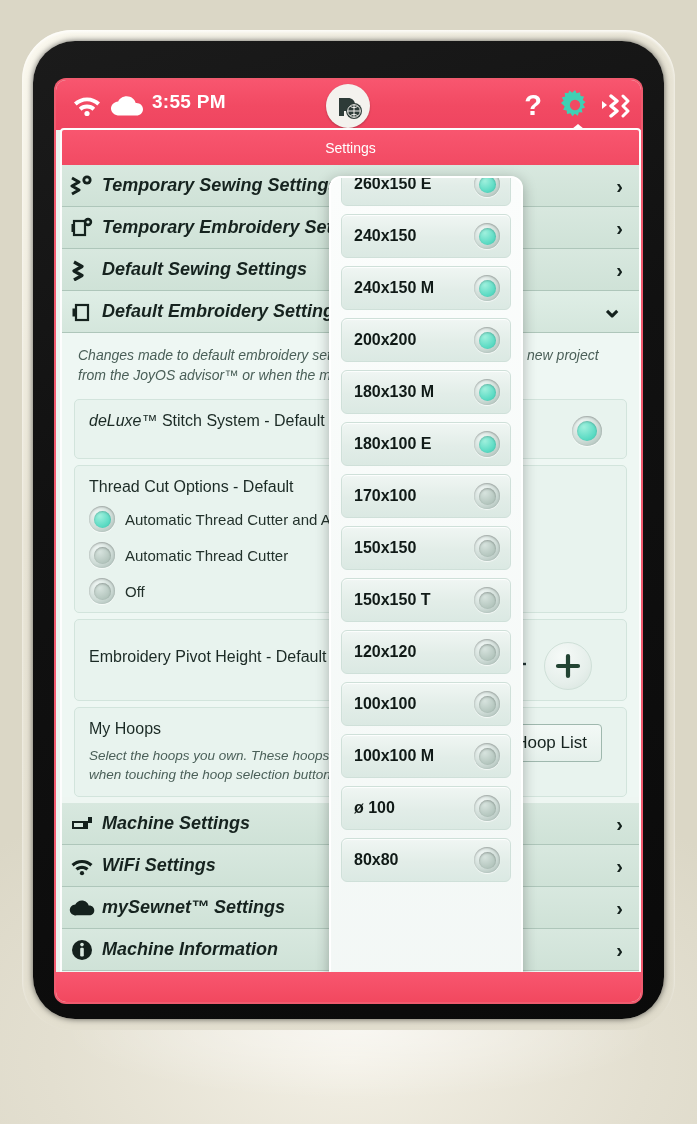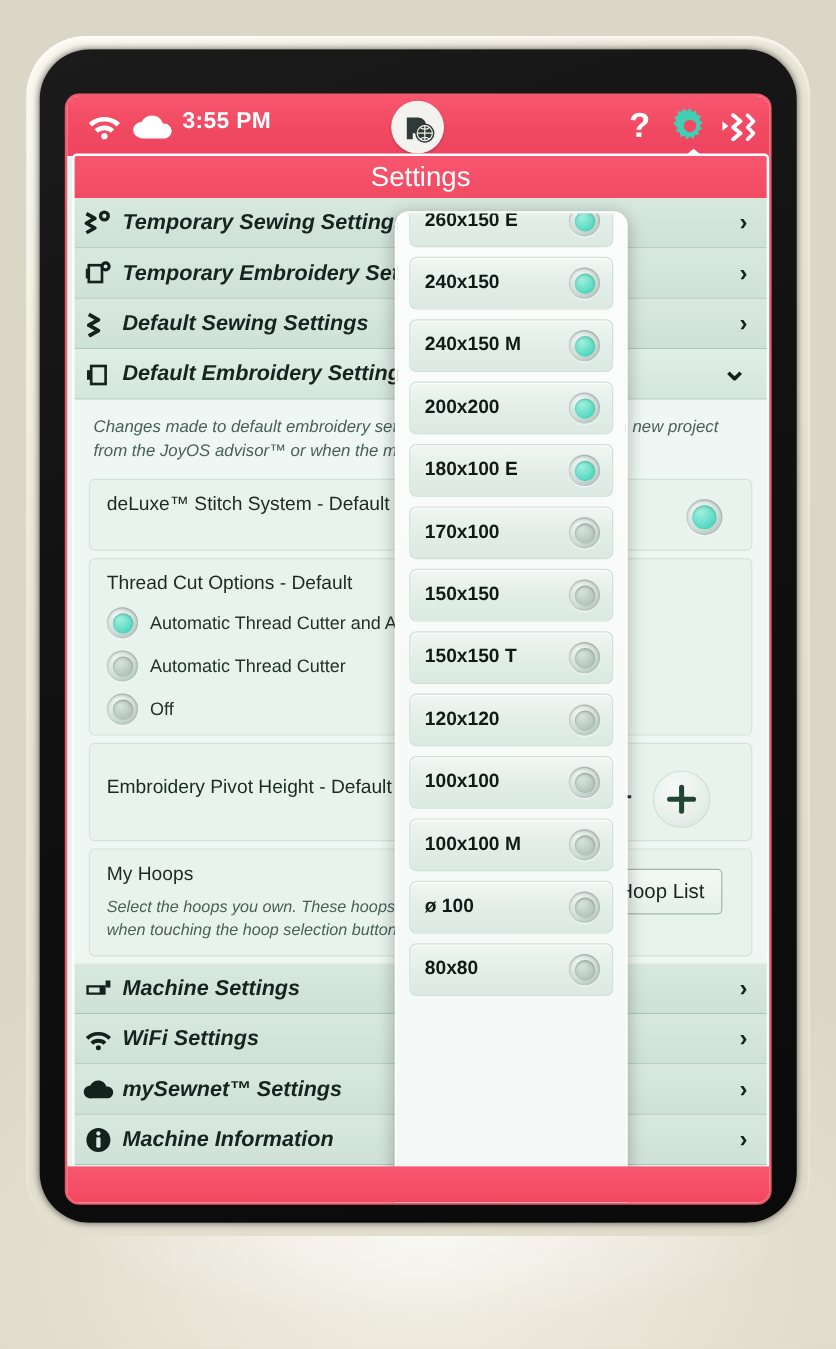--- a/index.html
+++ b/index.html
@@ -73,21 +73,21 @@
   #settings-panel{
     position:absolute;left:4px;top:48px;width:577px;height:862px;
     background:#eef6f2;
     border:2px solid #fdfdfd;
     border-radius:4px;
     overflow:hidden;
   }
   #settings-title-bar{
     height:35px;width:100%;
     background:linear-gradient(180deg,#f8566f 0%,#f24a63 100%);
-    color:#fff;font-size:23px;display:flex;align-items:center;justify-content:center;
+    color:#fff;font-size:14px;display:flex;align-items:center;justify-content:center;
   }
   #settings-body{position:relative;width:100%;height:827px;}
 
   .nav-row{
     position:relative;height:41px;
     background:linear-gradient(180deg,#d8e8df 0%,#cfe2d7 100%);
     border-bottom:1px solid #aec6ba;
     display:flex;align-items:center;
   }
   .nav-row .nav-icon{
@@ -113,21 +113,21 @@
     font-style:italic;font-size:14px;color:#4a5f58;line-height:20px;
     padding:6px 16px 8px 16px;
   }
   .sub-card{
     margin:6px 12px;background:#e8f3ee;border:1px solid #d2e4dc;border-radius:5px;
     position:relative;
   }
   .sub-card .card-title{
     font-size:16px;color:#1b2a25;padding:12px 14px 8px 14px;font-weight:normal;
   }
-  .sub-card .card-title .dlx{margin-top:36px;}
+  .sub-card .card-title .dlx{font-style:italic;margin-top:36px;}
   .radio-row{display:flex;align-items:center;padding:2px 14px 8px 14px;}
   .radio-row .r-label{font-size:15px;color:#23322c;margin-left:10px;white-space:nowrap;}
   .card-sub{
     font-style:italic;font-size:13.5px;color:#4a5f58;line-height:19px;
     padding:0 14px 12px 14px;
   }
   .right-toggle{position:absolute;right:24px;top:16px;}
 
   
   .knob{
@@ -423,20 +423,26 @@
               <span class="inner"></span>
             </span>
         </div>
         <div class="hoop-item">
           <span class="h-label">200x200</span>
           <span class="knob on">
               <span class="inner"></span>
             </span>
         </div>
         <div class="hoop-item">
+          <span class="h-label">180x130 M</span>
+          <span class="knob on">
+              <span class="inner"></span>
+            </span>
+        </div>
+        <div class="hoop-item">
           <span class="h-label">180x100 E</span>
           <span class="knob on">
               <span class="inner"></span>
             </span>
         </div>
         <div class="hoop-item">
           <span class="h-label">170x100</span>
           <span class="knob">
               <span class="inner"></span>
             </span>

